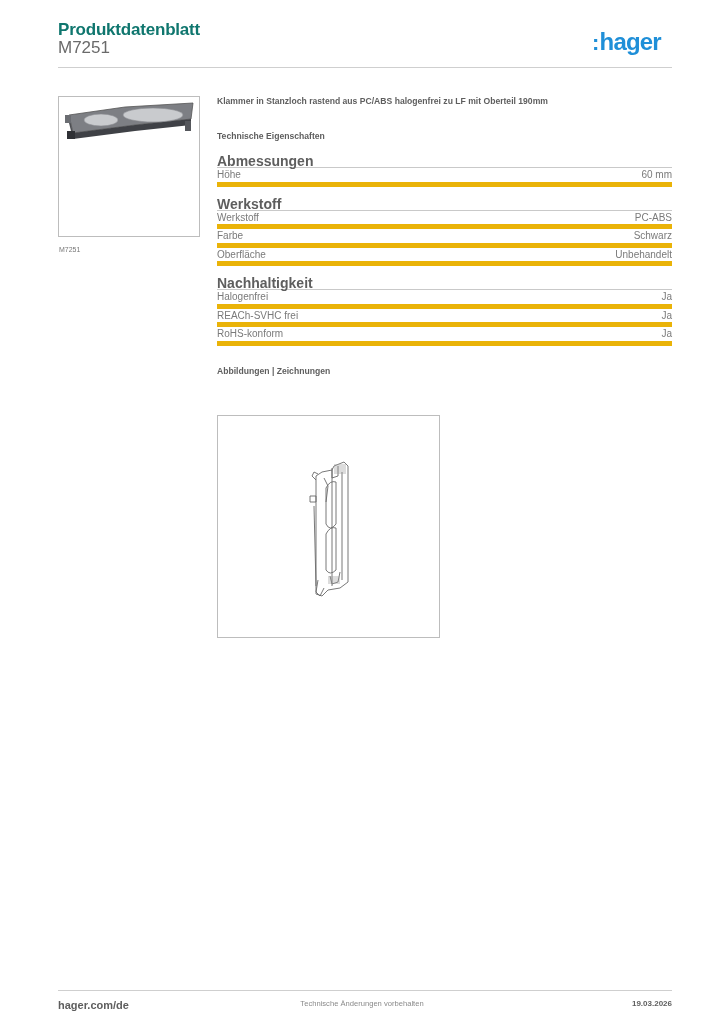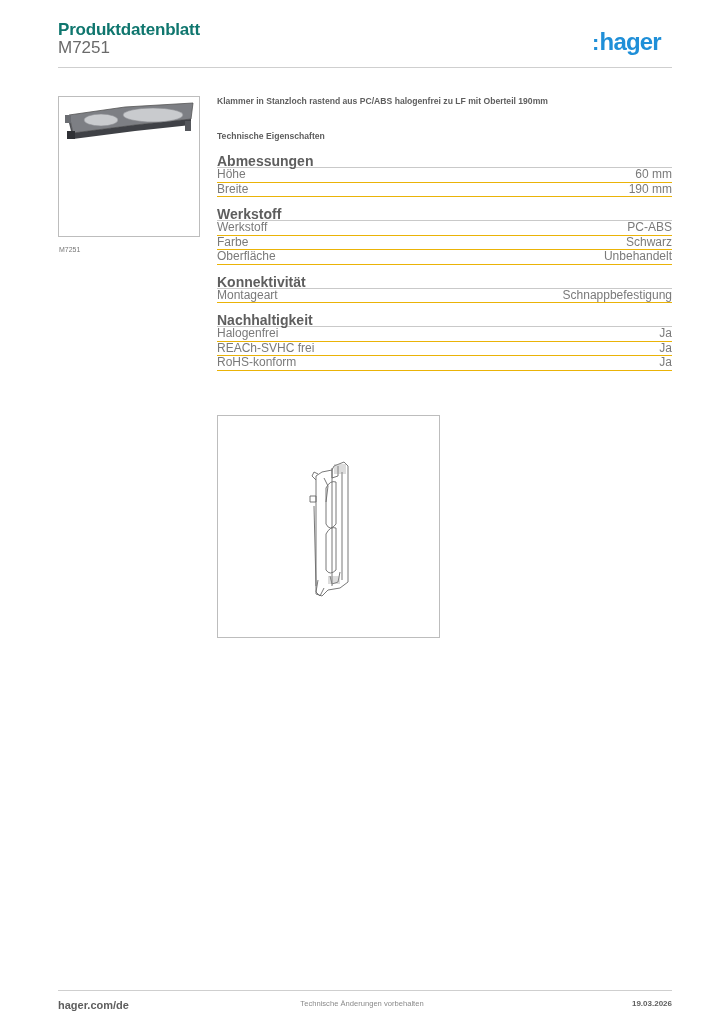--- a/index.html
+++ b/index.html
@@ -38,22 +38,22 @@
   .tech-title {
     font-size: 8.6px; font-weight: bold; color: #5e5e5e; margin-top: 21px; height: 13px;
   }
   .section { margin-top: 12px; }
   .section-title {
     font-size: 14px; font-weight: bold; color: #5e5e5e; height: 11px;
     border-bottom: 1px solid #c9c9c9; line-height: 10px;
   }
   .row {
     display: flex; justify-content: space-between;
-    font-size: 12px; color: #7a7a7a; height: 13.5px; line-height: 13px;
-    border-bottom: 1px solid #eab308;
+    font-size: 10px; color: #7a7a7a; height: 13.5px; line-height: 13px;
+    border-bottom: 5px solid #eab308;
   }
   .gallery-title {
     font-size: 8.6px; font-weight: bold; color: #5e5e5e; margin-top: 20px; height: 13px;
   }
   .gallery-box {
     position: absolute; left: 217px; top: 415px; width: 223px; height: 223px;
     border: 1px solid #bdbdbd; box-sizing: border-box; background: #fff;
   }
   .footer-rule {
     position: absolute; left: 58px; top: 990px; width: 614px; height: 1px; background: #cfcfcf;
@@ -96,66 +96,56 @@
 <div class="content">
   <div class="product-desc">Klammer in Stanzloch rastend aus PC/ABS halogenfrei zu LF mit Oberteil 190mm</div>
   <div class="tech-title">Technische Eigenschaften</div>
 
   <div class="section">
     <div class="section-title">Abmessungen</div>
     <div class="row">
       <span>Höhe</span>
       <span>60 mm</span>
     </div>
-    <div class="row">
-      <span>Breite</span>
-      <span>190 mm</span>
-    </div>
   </div>
 
   <div class="section">
     <div class="section-title">Werkstoff</div>
     <div class="row">
       <span>Werkstoff</span>
       <span>PC-ABS</span>
     </div>
     <div class="row">
       <span>Farbe</span>
       <span>Schwarz</span>
     </div>
     <div class="row">
       <span>Oberfläche</span>
       <span>Unbehandelt</span>
     </div>
   </div>
 
-  <div class="section">
-    <div class="section-title">Konnektivität</div>
-    <div class="row">
-      <span>Montageart</span>
-      <span>Schnappbefestigung</span>
-    </div>
-  </div>
 
   <div class="section">
     <div class="section-title">Nachhaltigkeit</div>
     <div class="row">
       <span>Halogenfrei</span>
       <span>Ja</span>
     </div>
     <div class="row">
       <span>REACh-SVHC frei</span>
       <span>Ja</span>
     </div>
     <div class="row">
       <span>RoHS-konform</span>
       <span>Ja</span>
     </div>
   </div>
 
+  <div class="gallery-title">Abbildungen | Zeichnungen</div>
 </div>
 
 <div class="gallery-box">
   <svg width="221" height="221" viewBox="0 0 221 221">
     <g fill="none" stroke="#6a6a6a" stroke-width="0.9" stroke-linejoin="round">
 
       <path d="M116 50 L126 46 L130 50 L130 166 L122 172 L110 174 L104 180 L98 178 L98 60 L104 56 L114 54 Z"></path>
       <path d="M114 54 L114 170"></path>
       <path d="M124 56 L124 164"></path>
 

